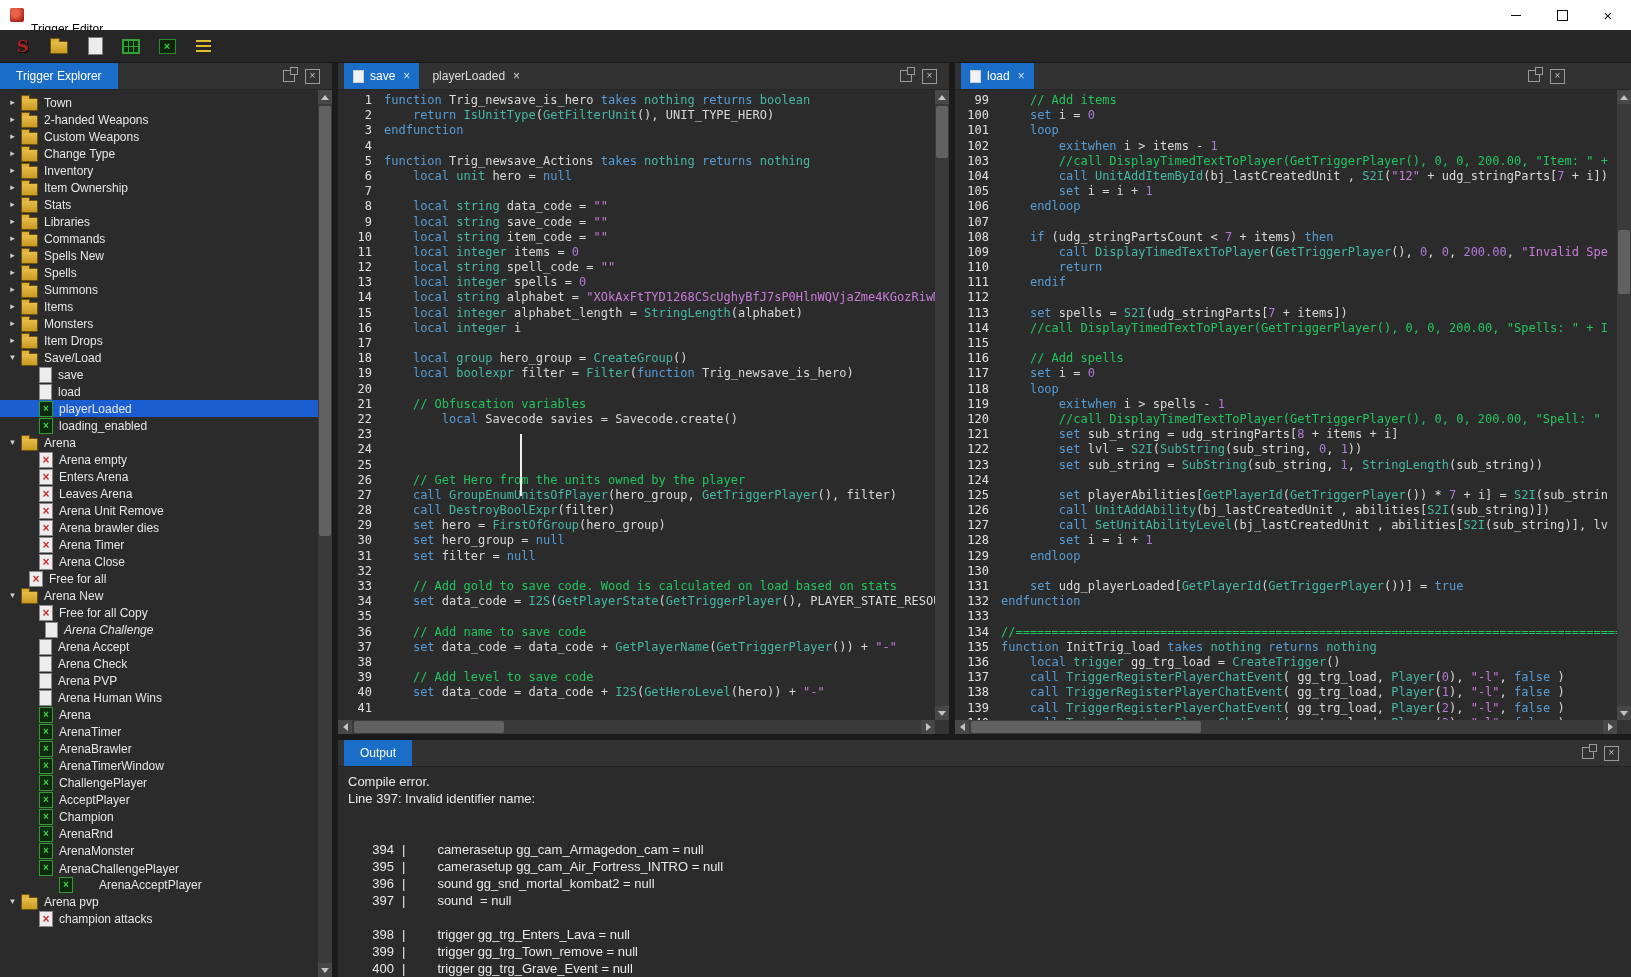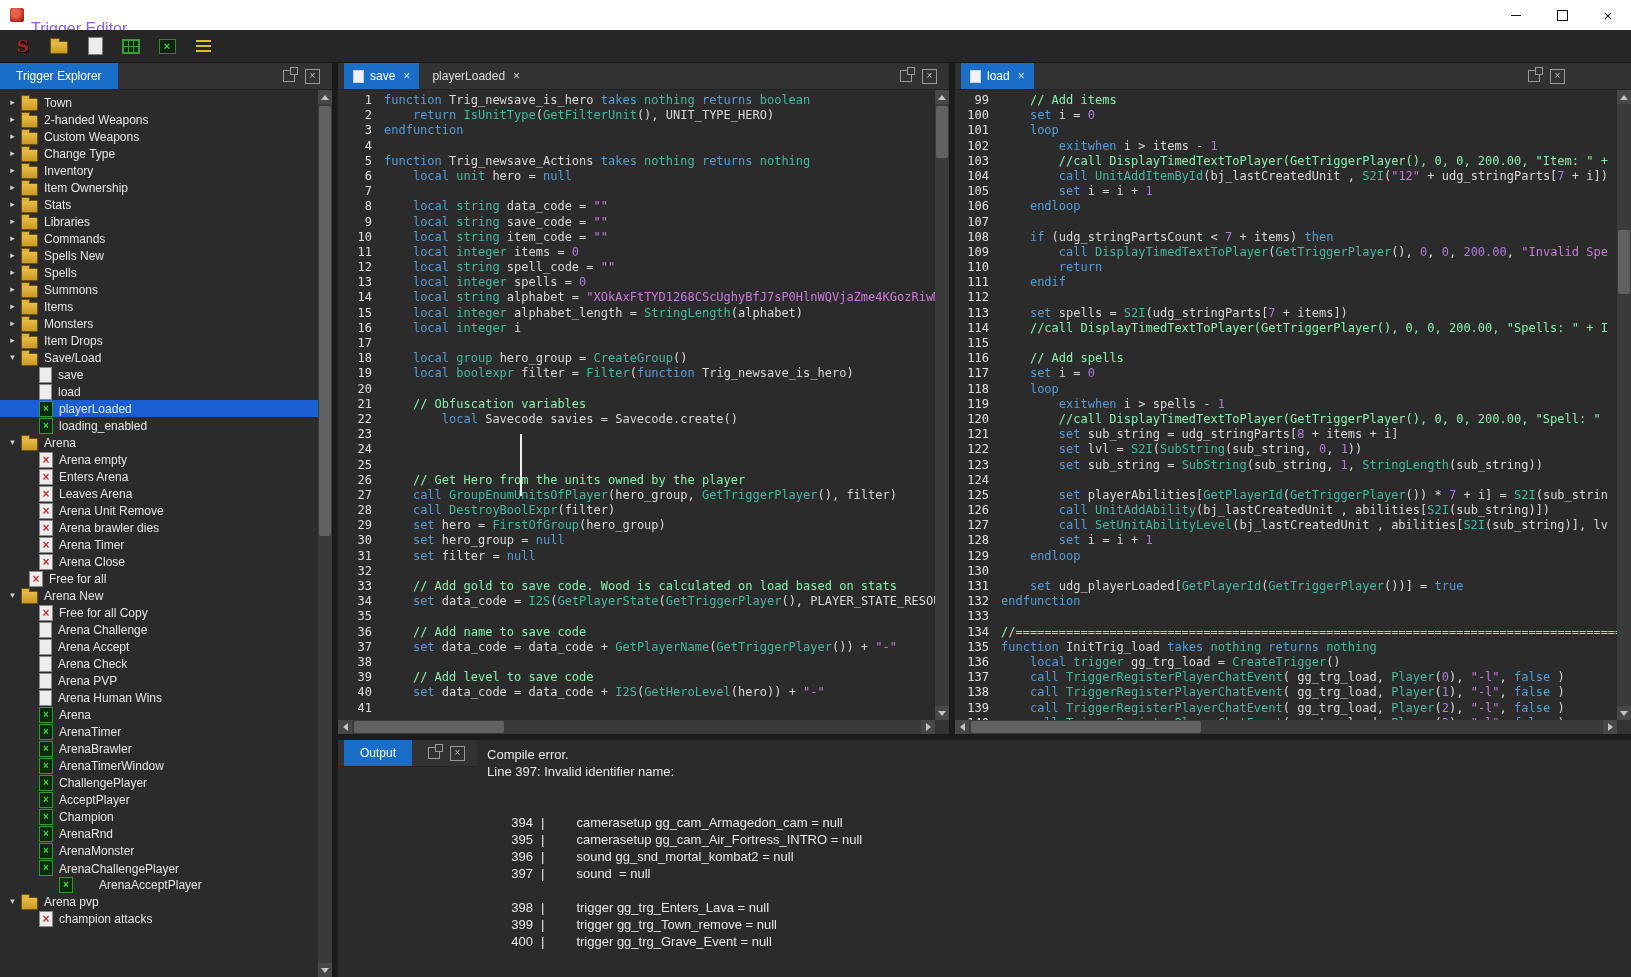--- a/index.html
+++ b/index.html
@@ -4,21 +4,21 @@
 <style>
   html,body{margin:0;padding:0;}
   body{width:1631px;height:977px;overflow:hidden;background:#1b1b1b;
        font-family:"Liberation Sans","DejaVu Sans",sans-serif;}
   .window{width:1631px;height:977px;display:flex;flex-direction:column;}
 
   
   .titlebar{height:30px;background:#ffffff;display:flex;align-items:center;flex:none;}
   .app-icon{width:14px;height:14px;margin:0 7px 0 10px;border-radius:2px;
             background:radial-gradient(circle at 40% 35%, #e8634a 0 30%, #b5281e 70%, #8f1c14 100%);}
-  .title-text{font-size:16px;color:#8b5cf6;margin-top:28px;}
+  .title-text{font-size:12px;color:#000000;margin-top:28px;}
   .win-controls{margin-left:auto;display:flex;align-self:stretch;}
   .win-btn{width:46px;display:flex;align-items:center;justify-content:center;}
   .glyph-min{width:10px;height:1px;background:#111;}
   .glyph-max{width:9px;height:9px;border:1px solid #111;}
   .glyph-close{font-size:15px;color:#111;line-height:1;}
 
   
   .toolbar{height:32px;background:#262626;border-bottom:1px solid #161616;
            display:flex;align-items:center;gap:14px;padding:0 12px;flex:none;}
   .tb-btn{width:22px;height:22px;display:flex;align-items:center;justify-content:center;}
@@ -101,28 +101,28 @@
   
   .editor-body{flex:1;position:relative;min-height:0;background:#2b2b2b;}
   .editor-scroll{position:absolute;top:0;left:0;right:14px;bottom:14px;overflow:hidden;display:flex;}
   .gutter{flex:none;width:42px;padding:3px 8px 0 0;box-sizing:border-box;text-align:right;
         color:#e0e0e0;font:12px/15.2px "DejaVu Sans Mono",monospace;}
   .code{flex:1;padding:3px 0 0 4px;font:12px/15.2px "DejaVu Sans Mono",monospace;
         color:#d8d8d8;overflow:hidden;}
   .cl{height:15.2px;white-space:pre;}
   .ln{height:15.2px;}
   .tok-k{color:#569cd6;} .tok-t{color:#45b8a1;} .tok-s{color:#c97bd9;}
-  .tok-n{color:#ae7bd9;} .tok-c{color:#86efac;} .tok-p{color:#d8d8d8;}
+  .tok-n{color:#ae7bd9;} .tok-c{color:#22c55e;} .tok-p{color:#d8d8d8;}
   .vbar{position:absolute;top:0;right:0;bottom:14px;width:14px;background:#3a3a3a;}
   .hbar{position:absolute;left:0;right:14px;bottom:0;height:14px;background:#3a3a3a;}
   .corner{position:absolute;right:0;bottom:0;width:14px;height:14px;background:#333333;}
   .caret-line{position:absolute;left:182px;top:344px;width:2px;height:62px;background:#efefef;}
 
   
-  .output-panel{height:237px;flex:none;margin-top:6px;display:flex;background:#2b2b2b;}
+  .output-panel{height:237px;flex:none;margin-top:6px;display:flex;flex-direction:column;background:#2b2b2b;}
   .output-panel .panel-header{padding-left:6px;}
   .output-body{flex:1;padding:7px 10px;font-size:13px;color:#e8e8e8;overflow:hidden;}
   .out-line{height:17px;display:flex;white-space:pre;}
   .out-num{width:46px;text-align:right;flex:none;}
   .out-sep{flex:none;padding:0 8px;}
   .out-text{flex:none;padding-left:24px;}
 </style>
 </head>
 <body>
 
@@ -325,21 +325,21 @@
             <div class="tree-row" style="padding-left: 4px;">
               <span class="tree-arrow">▾</span>
               <span class="tree-icon icon-folder"></span>
               <span class="tree-label">Arena New</span>
             </div>
             <div class="tree-row" style="padding-left: 22px;">
               <span class="tree-arrow"></span>
               <span class="tree-icon icon-disabled"></span>
               <span class="tree-label">Free for all Copy</span>
             </div>
-            <div class="tree-row" style="padding-left: 22px;">
+            <div class="tree-row" style="padding-left: 28px; font-style: italic;">
               <span class="tree-arrow"></span>
               <span class="tree-icon icon-file"></span>
               <span class="tree-label">Arena Challenge</span>
             </div>
             <div class="tree-row" style="padding-left: 22px;">
               <span class="tree-arrow"></span>
               <span class="tree-icon icon-file"></span>
               <span class="tree-label">Arena Accept</span>
             </div>
             <div class="tree-row" style="padding-left: 22px;">

